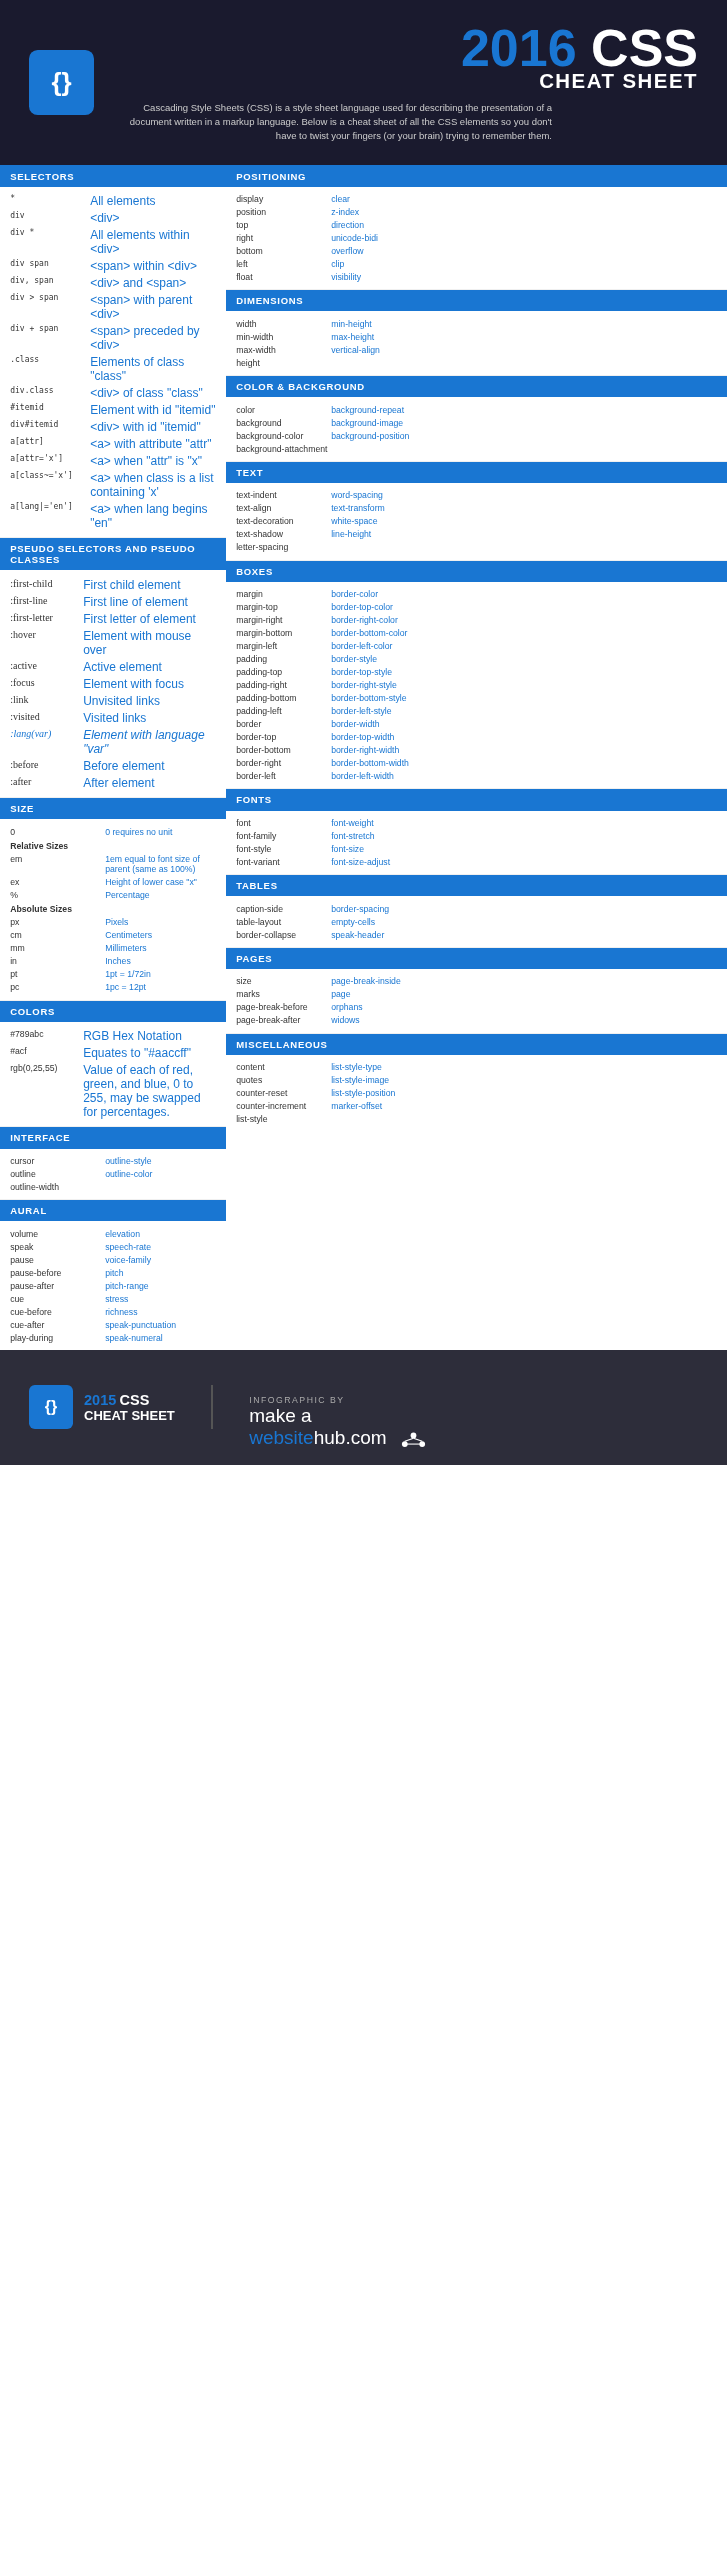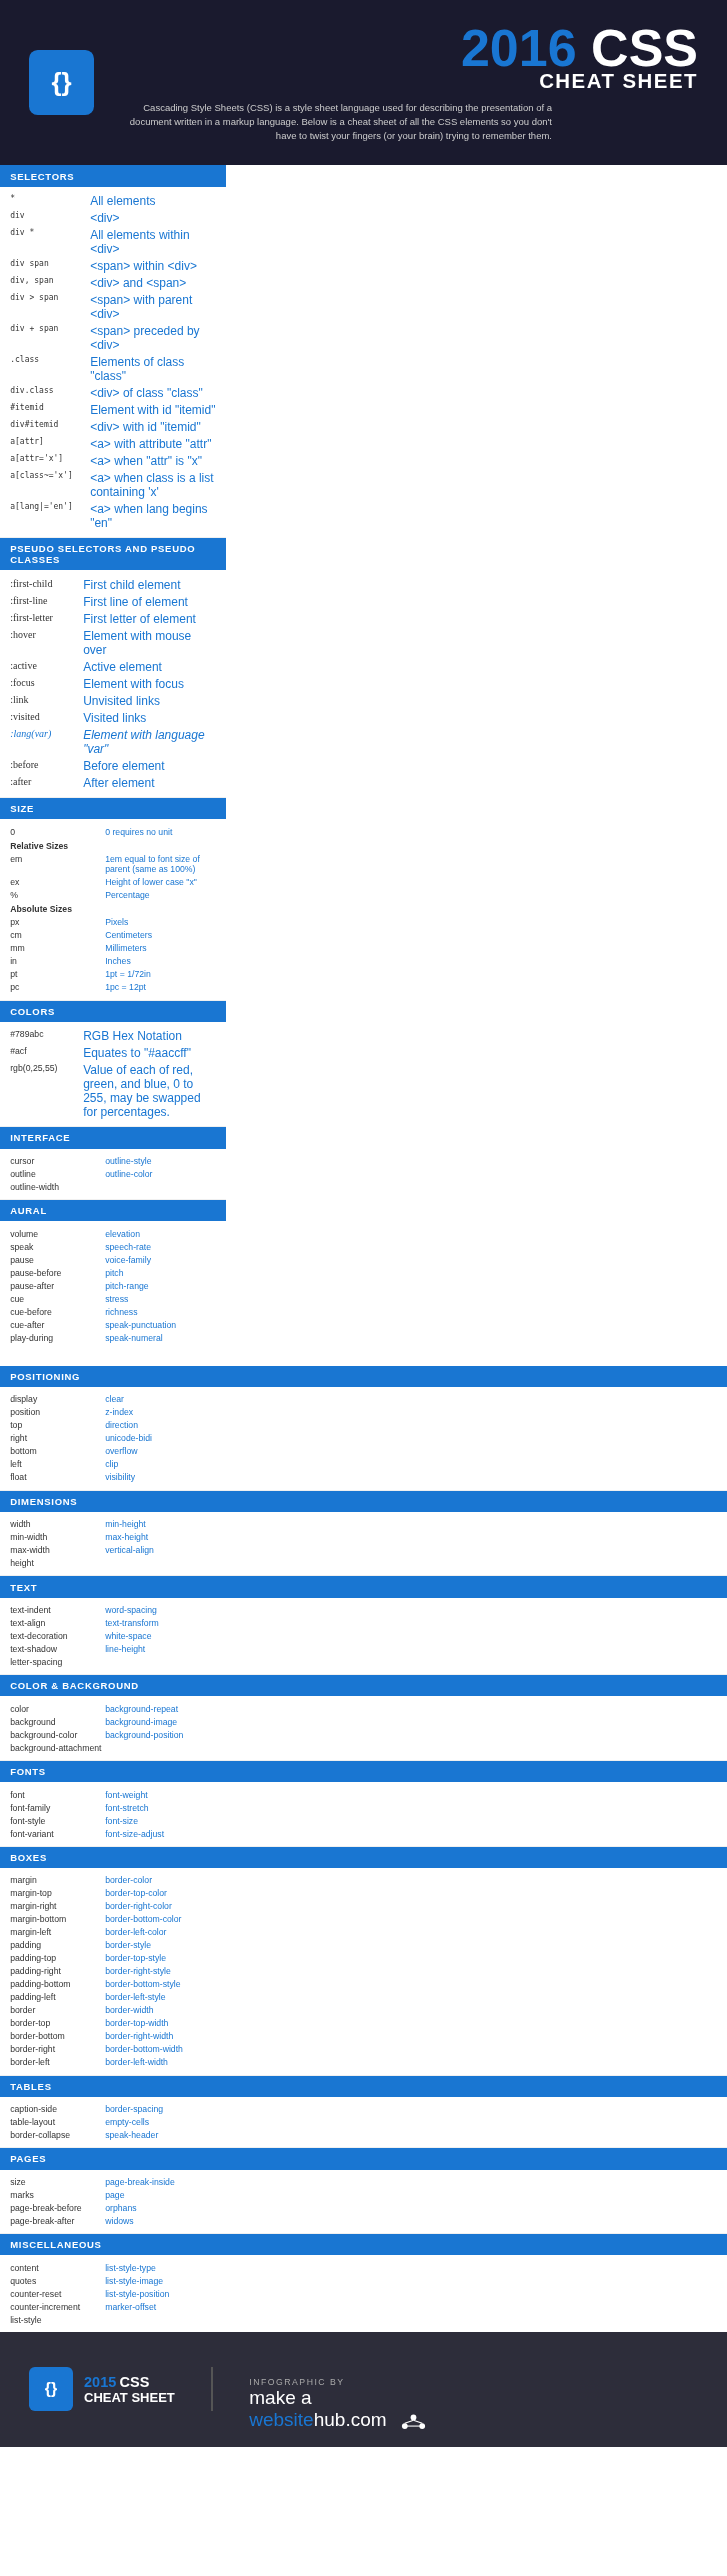--- a/index.html
+++ b/index.html
@@ -43,22 +43,21 @@
       color: #ccc;
       font-size: 9.5px;
       margin-top: 7.3px;
       line-height: 1.5;
       max-width: 436px;
     }
 
     
     .content {
       display: flex;
-      gap: 16px;
-      flex-direction: column;
+      gap: 0;
     }
     .col-left {
       width: 226px;
       flex-shrink: 0;
       padding: 0;
     }
     .col-right {
       flex: 1;
       padding: 0;
     }
@@ -553,20 +552,47 @@
           <div></div>
           <div class="prop-row">
               <span class="prop-name">height</span>
               <span class="prop-val"></span>
             </div>
         </div>
       </div>
     </div>
 
     <div class="section">
+      <div class="section-header">COLOR &amp; BACKGROUND</div>
+      <div class="section-body">
+        <div style="display:grid;grid-template-columns:1fr 1fr">
+          <div class="prop-row">
+              <span class="prop-name">color</span>
+              <span class="prop-val">background-repeat</span>
+            </div>
+          <div></div>
+          <div class="prop-row">
+              <span class="prop-name">background</span>
+              <span class="prop-val">background-image</span>
+            </div>
+          <div></div>
+          <div class="prop-row">
+              <span class="prop-name">background-color</span>
+              <span class="prop-val">background-position</span>
+            </div>
+          <div></div>
+          <div class="prop-row">
+              <span class="prop-name">background-attachment</span>
+              <span class="prop-val"></span>
+            </div>
+        </div>
+      </div>
+    </div>
+
+    <div class="section">
       <div class="section-header">TEXT</div>
       <div class="section-body">
         <div style="display:grid;grid-template-columns:1fr 1fr">
           <div class="prop-row">
               <span class="prop-name">text-indent</span>
               <span class="prop-val">word-spacing</span>
             </div>
           <div></div>
           <div class="prop-row">
               <span class="prop-name">text-align</span>
@@ -585,41 +611,96 @@
           <div></div>
           <div class="prop-row">
               <span class="prop-name">letter-spacing</span>
               <span class="prop-val"></span>
             </div>
         </div>
       </div>
     </div>
 
     <div class="section">
-      <div class="section-header">COLOR &amp; BACKGROUND</div>
+      <div class="section-header">BOXES</div>
       <div class="section-body">
         <div style="display:grid;grid-template-columns:1fr 1fr">
           <div class="prop-row">
-              <span class="prop-name">color</span>
-              <span class="prop-val">background-repeat</span>
-            </div>
-          <div></div>
-          <div class="prop-row">
-              <span class="prop-name">background</span>
-              <span class="prop-val">background-image</span>
-            </div>
-          <div></div>
-          <div class="prop-row">
-              <span class="prop-name">background-color</span>
-              <span class="prop-val">background-position</span>
-            </div>
-          <div></div>
-          <div class="prop-row">
-              <span class="prop-name">background-attachment</span>
-              <span class="prop-val"></span>
+              <span class="prop-name">margin</span>
+              <span class="prop-val">border-color</span>
+            </div>
+          <div></div>
+          <div class="prop-row">
+              <span class="prop-name">margin-top</span>
+              <span class="prop-val">border-top-color</span>
+            </div>
+          <div></div>
+          <div class="prop-row">
+              <span class="prop-name">margin-right</span>
+              <span class="prop-val">border-right-color</span>
+            </div>
+          <div></div>
+          <div class="prop-row">
+              <span class="prop-name">margin-bottom</span>
+              <span class="prop-val">border-bottom-color</span>
+            </div>
+          <div></div>
+          <div class="prop-row">
+              <span class="prop-name">margin-left</span>
+              <span class="prop-val">border-left-color</span>
+            </div>
+          <div></div>
+          <div class="prop-row">
+              <span class="prop-name">padding</span>
+              <span class="prop-val">border-style</span>
+            </div>
+          <div></div>
+          <div class="prop-row">
+              <span class="prop-name">padding-top</span>
+              <span class="prop-val">border-top-style</span>
+            </div>
+          <div></div>
+          <div class="prop-row">
+              <span class="prop-name">padding-right</span>
+              <span class="prop-val">border-right-style</span>
+            </div>
+          <div></div>
+          <div class="prop-row">
+              <span class="prop-name">padding-bottom</span>
+              <span class="prop-val">border-bottom-style</span>
+            </div>
+          <div></div>
+          <div class="prop-row">
+              <span class="prop-name">padding-left</span>
+              <span class="prop-val">border-left-style</span>
+            </div>
+          <div></div>
+          <div class="prop-row">
+              <span class="prop-name">border</span>
+              <span class="prop-val">border-width</span>
+            </div>
+          <div></div>
+          <div class="prop-row">
+              <span class="prop-name">border-top</span>
+              <span class="prop-val">border-top-width</span>
+            </div>
+          <div></div>
+          <div class="prop-row">
+              <span class="prop-name">border-bottom</span>
+              <span class="prop-val">border-right-width</span>
+            </div>
+          <div></div>
+          <div class="prop-row">
+              <span class="prop-name">border-right</span>
+              <span class="prop-val">border-bottom-width</span>
+            </div>
+          <div></div>
+          <div class="prop-row">
+              <span class="prop-name">border-left</span>
+              <span class="prop-val">border-left-width</span>
             </div>
         </div>
       </div>
     </div>
 
     <div class="section">
       <div class="section-header">FONTS</div>
       <div class="section-body">
         <div style="display:grid;grid-template-columns:1fr 1fr">
           <div class="prop-row">
@@ -633,102 +714,20 @@
             </div>
           <div></div>
           <div class="prop-row">
               <span class="prop-name">font-style</span>
               <span class="prop-val">font-size</span>
             </div>
           <div></div>
           <div class="prop-row">
               <span class="prop-name">font-variant</span>
               <span class="prop-val">font-size-adjust</span>
-            </div>
-        </div>
-      </div>
-    </div>
-
-    <div class="section">
-      <div class="section-header">BOXES</div>
-      <div class="section-body">
-        <div style="display:grid;grid-template-columns:1fr 1fr">
-          <div class="prop-row">
-              <span class="prop-name">margin</span>
-              <span class="prop-val">border-color</span>
-            </div>
-          <div></div>
-          <div class="prop-row">
-              <span class="prop-name">margin-top</span>
-              <span class="prop-val">border-top-color</span>
-            </div>
-          <div></div>
-          <div class="prop-row">
-              <span class="prop-name">margin-right</span>
-              <span class="prop-val">border-right-color</span>
-            </div>
-          <div></div>
-          <div class="prop-row">
-              <span class="prop-name">margin-bottom</span>
-              <span class="prop-val">border-bottom-color</span>
-            </div>
-          <div></div>
-          <div class="prop-row">
-              <span class="prop-name">margin-left</span>
-              <span class="prop-val">border-left-color</span>
-            </div>
-          <div></div>
-          <div class="prop-row">
-              <span class="prop-name">padding</span>
-              <span class="prop-val">border-style</span>
-            </div>
-          <div></div>
-          <div class="prop-row">
-              <span class="prop-name">padding-top</span>
-              <span class="prop-val">border-top-style</span>
-            </div>
-          <div></div>
-          <div class="prop-row">
-              <span class="prop-name">padding-right</span>
-              <span class="prop-val">border-right-style</span>
-            </div>
-          <div></div>
-          <div class="prop-row">
-              <span class="prop-name">padding-bottom</span>
-              <span class="prop-val">border-bottom-style</span>
-            </div>
-          <div></div>
-          <div class="prop-row">
-              <span class="prop-name">padding-left</span>
-              <span class="prop-val">border-left-style</span>
-            </div>
-          <div></div>
-          <div class="prop-row">
-              <span class="prop-name">border</span>
-              <span class="prop-val">border-width</span>
-            </div>
-          <div></div>
-          <div class="prop-row">
-              <span class="prop-name">border-top</span>
-              <span class="prop-val">border-top-width</span>
-            </div>
-          <div></div>
-          <div class="prop-row">
-              <span class="prop-name">border-bottom</span>
-              <span class="prop-val">border-right-width</span>
-            </div>
-          <div></div>
-          <div class="prop-row">
-              <span class="prop-name">border-right</span>
-              <span class="prop-val">border-bottom-width</span>
-            </div>
-          <div></div>
-          <div class="prop-row">
-              <span class="prop-name">border-left</span>
-              <span class="prop-val">border-left-width</span>
             </div>
         </div>
       </div>
     </div>
 
     <div class="section">
       <div class="section-header">TABLES</div>
       <div class="section-body">
         <div style="display:grid;grid-template-columns:1fr 1fr">
           <div class="prop-row">

